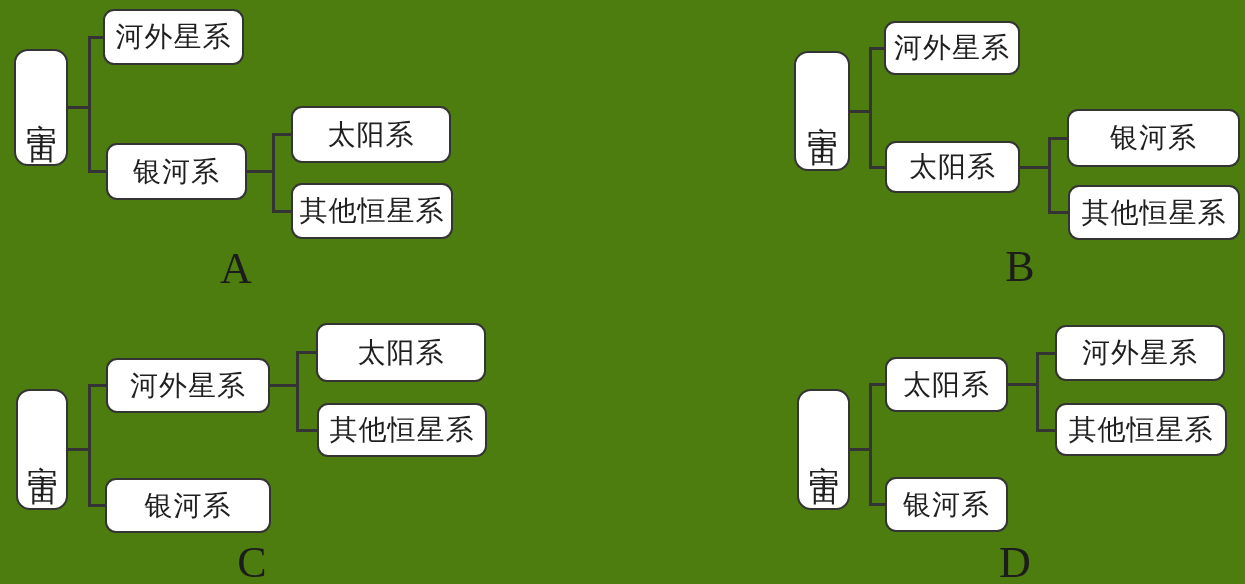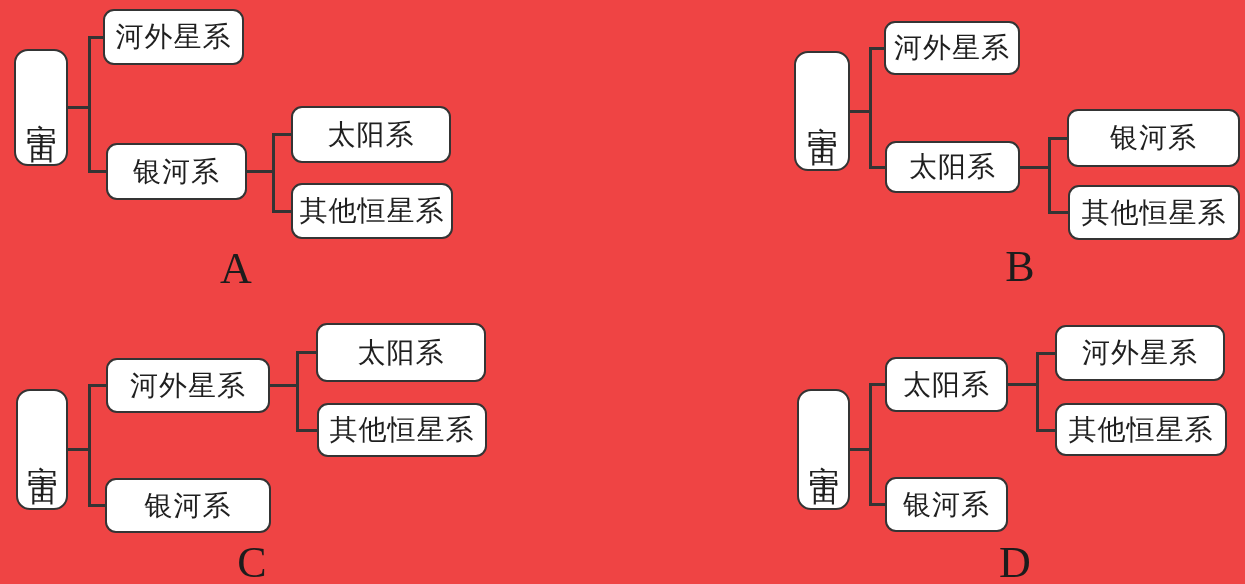--- a/index.html
+++ b/index.html
@@ -1,17 +1,17 @@
 <!DOCTYPE html>
 <html><head>
 <meta charset="utf-8">
 <style>
   html, body { margin:0; padding:0; background:#ffffff; }
   .canvas {
-    position:relative; width:1245px; height:584px; background:#ef4444;
+    position:relative; width:1245px; height:584px; background:#4d7c0f;
     font-family:"DejaVu Serif", serif; overflow:hidden;
   }
   .group { position:absolute; left:0; top:0; }
   .node {
     position:absolute; box-sizing:border-box;
     border:2.5px solid #343434; border-radius:11px; background:#ffffff;
     display:flex; align-items:center; justify-content:center;
     font-size:28px; letter-spacing:1px; color:#1f1f1f; white-space:nowrap;
   }
   .node.vert {

